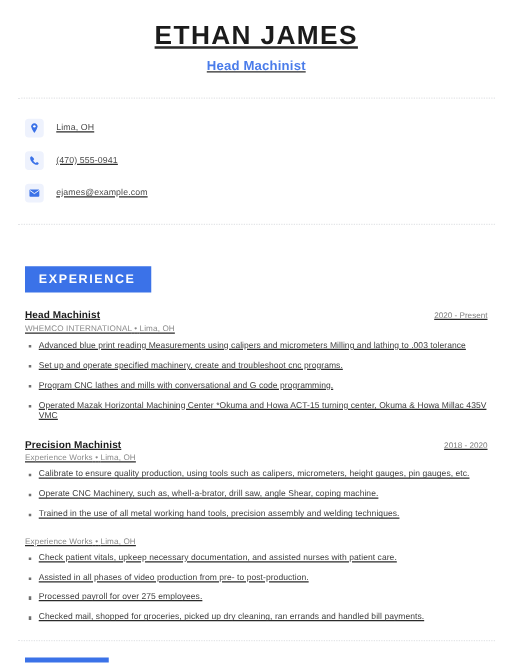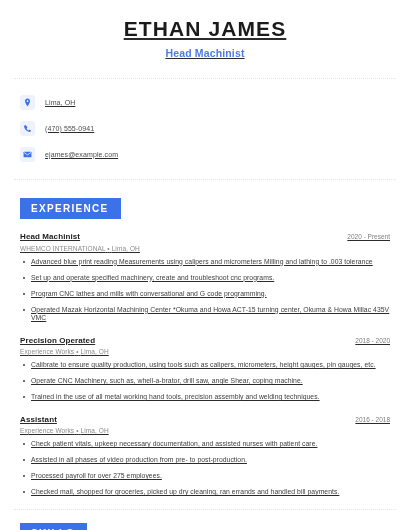--- a/index.html
+++ b/index.html
@@ -87,21 +87,21 @@
   .section-badge {
     display: inline-block;
     background: #3b72e8;
     color: #ffffff;
     font-size: 10px;
     font-weight: bold;
     letter-spacing: 1.3px;
     padding: 5px 13px 5px 11px;
     margin-left: 6px;
   }
-  .section-experience { margin-top: 18px; }
+  .section-experience { margin-top: 33px; }
   .section-skills { margin-top: 13px; }
 
   
   .experience-list { padding: 0 6px; list-style: none; }
   .job { margin-top: 13px; }
   .job-head {
     display: flex;
     justify-content: space-between;
     align-items: baseline;
   }
@@ -209,40 +209,36 @@
       <ul class="bullets">
         <li class="bullet">Advanced blue print reading Measurements using calipers and micrometers Milling and lathing to .003 tolerance</li>
         <li class="bullet">Set up and operate specified machinery, create and troubleshoot cnc programs.</li>
         <li class="bullet">Program CNC lathes and mills with conversational and G code programming.</li>
         <li class="bullet">Operated Mazak Horizontal Machining Center *Okuma and Howa ACT-15 turning center, Okuma &amp; Howa Millac 435V VMC</li>
       </ul>
     </li>
 
     <li class="job">
       <div class="job-head">
-        <span class="job-role">Precision Operated</span>
+        <span class="job-role">Precision Machinist</span>
         <span class="job-dates">2018 - 2020</span>
       </div>
       <div class="job-company">
         <span>Experience Works</span>
         <span>•</span>
         <span>Lima, OH</span>
       </div>
       <ul class="bullets">
         <li class="bullet">Calibrate to ensure quality production, using tools such as calipers, micrometers, height gauges, pin gauges, etc.</li>
         <li class="bullet">Operate CNC Machinery, such as, whell-a-brator, drill saw, angle Shear, coping machine.</li>
         <li class="bullet">Trained in the use of all metal working hand tools, precision assembly and welding techniques.</li>
       </ul>
     </li>
 
     <li class="job">
-      <div class="job-head">
-        <span class="job-role">Assistant</span>
-        <span class="job-dates">2016 - 2018</span>
-      </div>
       <div class="job-company">
         <span>Experience Works</span>
         <span>•</span>
         <span>Lima, OH</span>
       </div>
       <ul class="bullets">
         <li class="bullet">Check patient vitals, upkeep necessary documentation, and assisted nurses with patient care.</li>
         <li class="bullet">Assisted in all phases of video production from pre- to post-production.</li>
         <li class="bullet">Processed payroll for over 275 employees.</li>
         <li class="bullet">Checked mail, shopped for groceries, picked up dry cleaning, ran errands and handled bill payments.</li>

